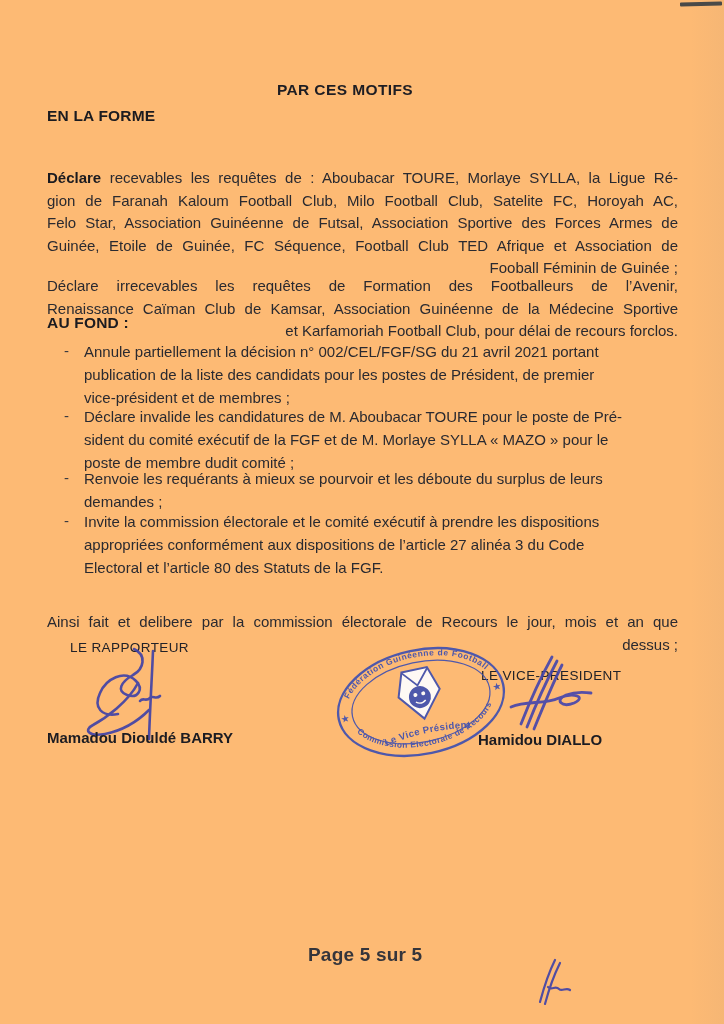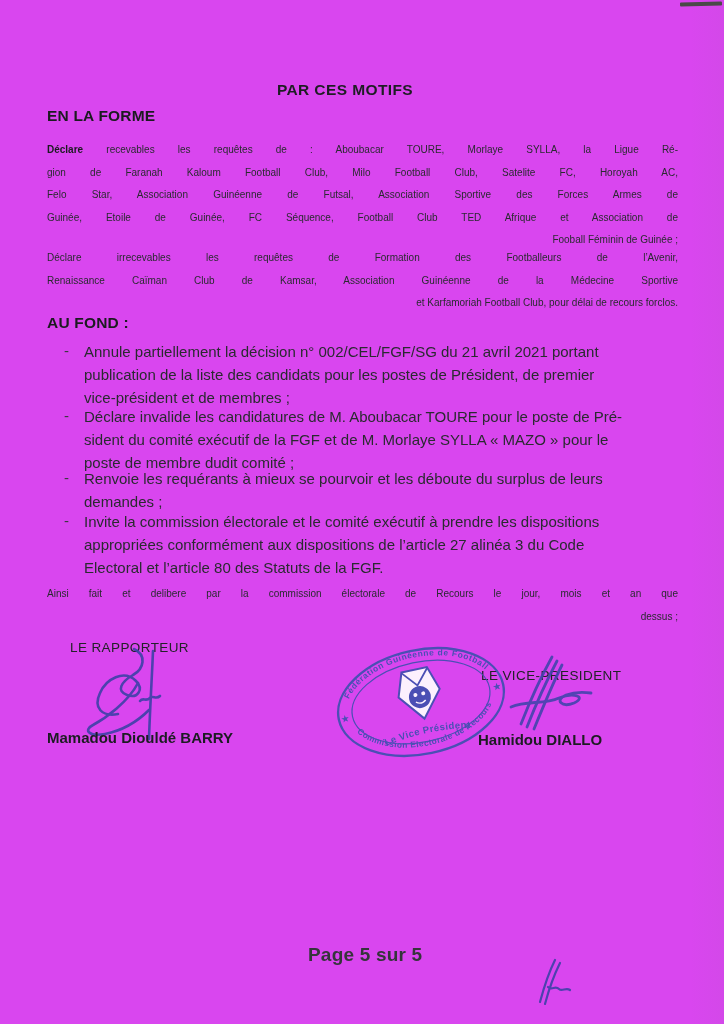--- a/index.html
+++ b/index.html
@@ -1,20 +1,20 @@
 <!DOCTYPE html>
 <html><head>
 <meta charset="utf-8">
 <style>
   html,body{margin:0;padding:0;background:#e8e8e6;}
   .page{
     position:relative;
     width:724px;height:1024px;
     margin:0 auto;
-    background:#d946ef;
+    background:#fdba74;
     font-family:"Liberation Sans","DejaVu Sans",sans-serif;
     color:#2a2a30;
     overflow:hidden;
   }
   .scan-shade{
     position:absolute;top:0;right:0;width:34px;height:100%;
     background:linear-gradient(to left, rgba(110,110,125,.05), rgba(0,0,0,0));
     pointer-events:none;
   }
   .scan-artifact{
@@ -27,21 +27,21 @@
     letter-spacing:.4px;color:#1d1d23;
   }
   .h1{
     position:absolute;left:47px;
     font-weight:bold;font-size:15.5px;color:#1b1b20;letter-spacing:.2px;
   }
   .h-forme{top:107px;}
   .h-fond{top:314px;}
   .para{
     position:absolute;left:47px;width:631px;
-    font-size:10px;line-height:22.5px;color:#2a2a30;
+    font-size:15px;line-height:22.5px;color:#2a2a30;margin-top:28px;
   }
   .p1{top:139px;}
   .p2{top:247px;}
   .closing{top:583px;}
   .jl{text-align:justify;text-align-last:justify;}
   .ll{text-align:right;}
   .para b{color:#1b1b20;}
   .bullet{
     position:absolute;left:47px;width:592px;
     font-size:15px;line-height:23px;color:#2a2a30;

